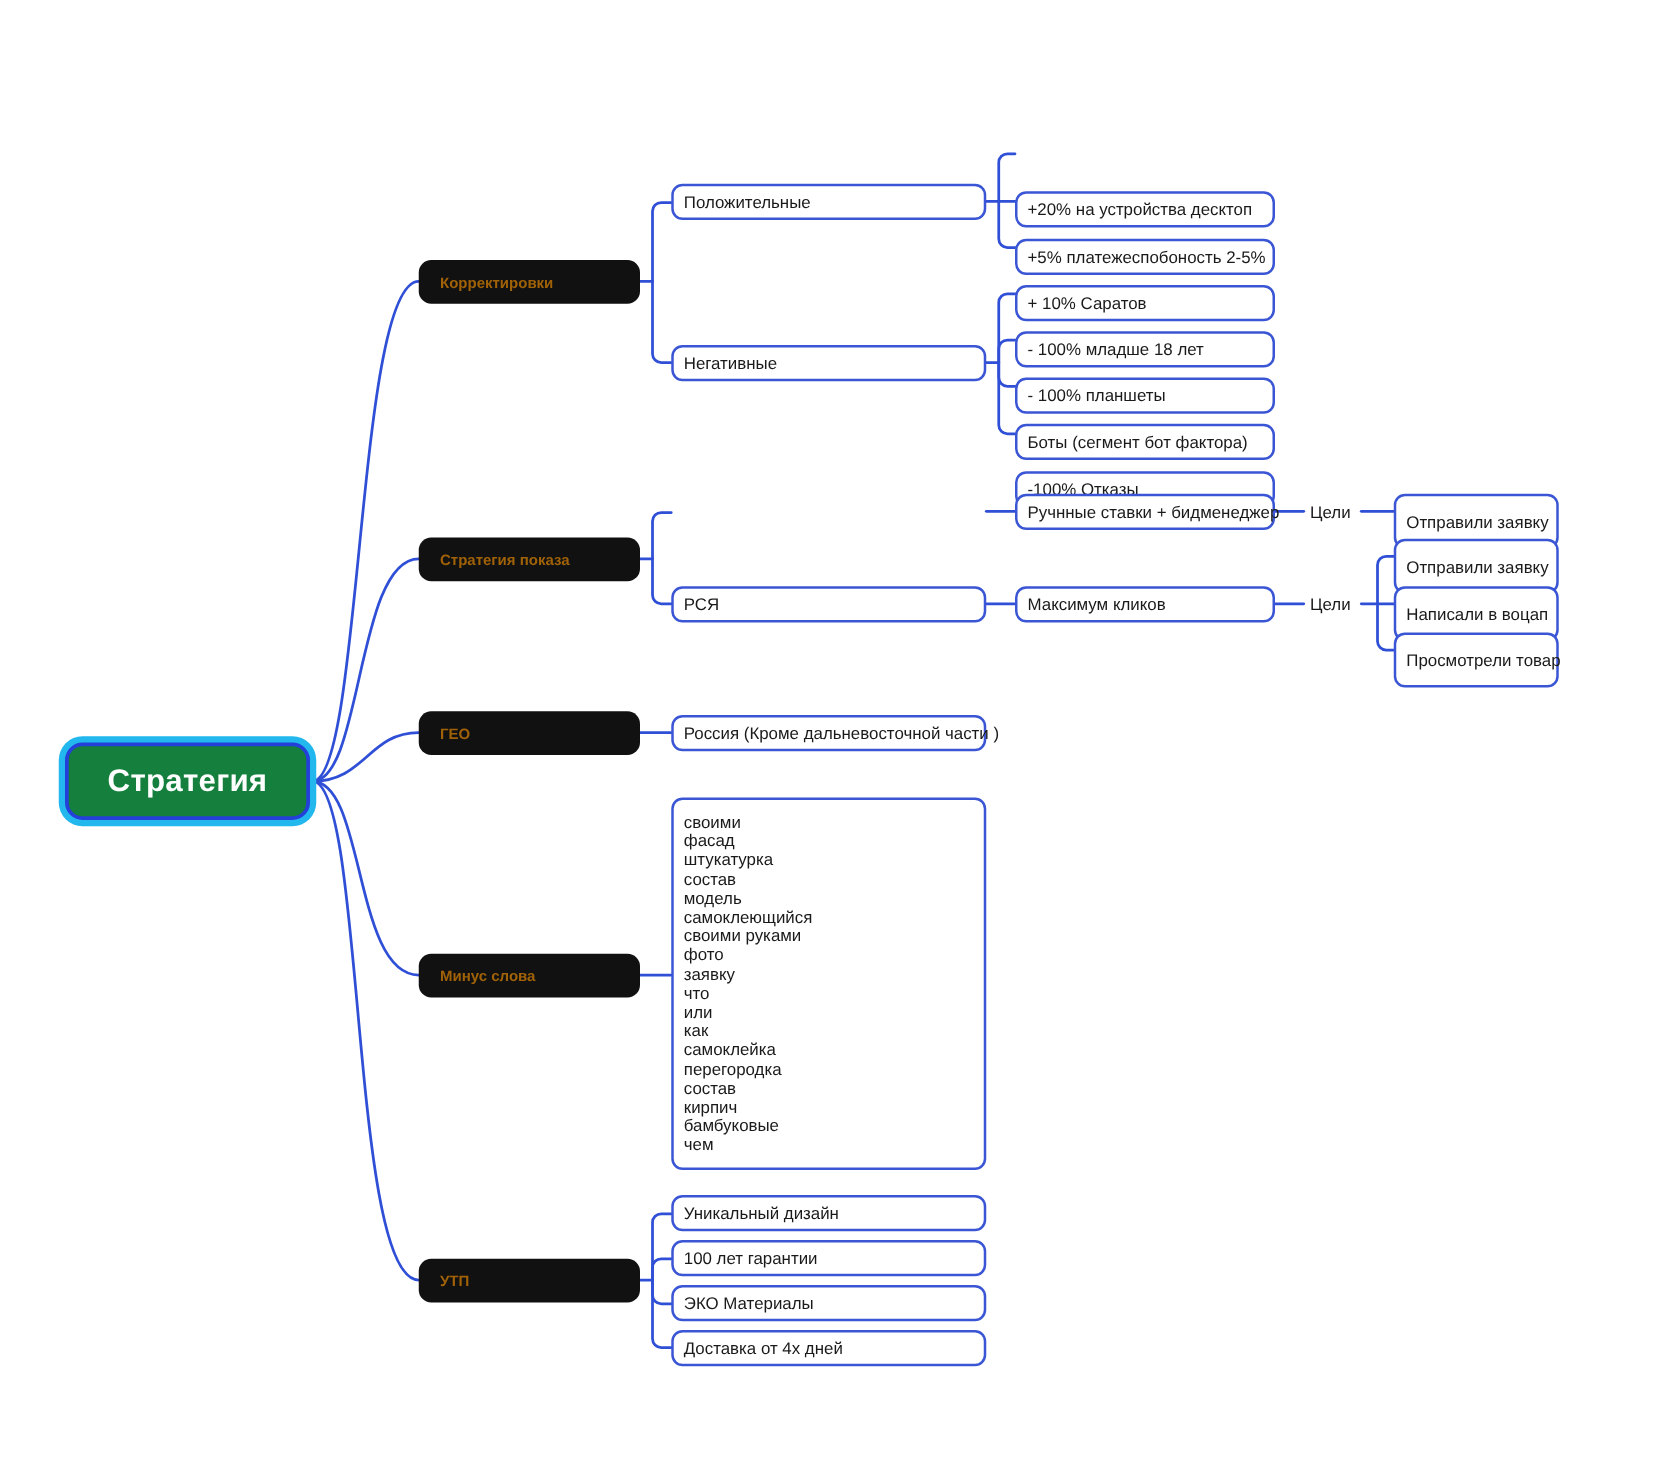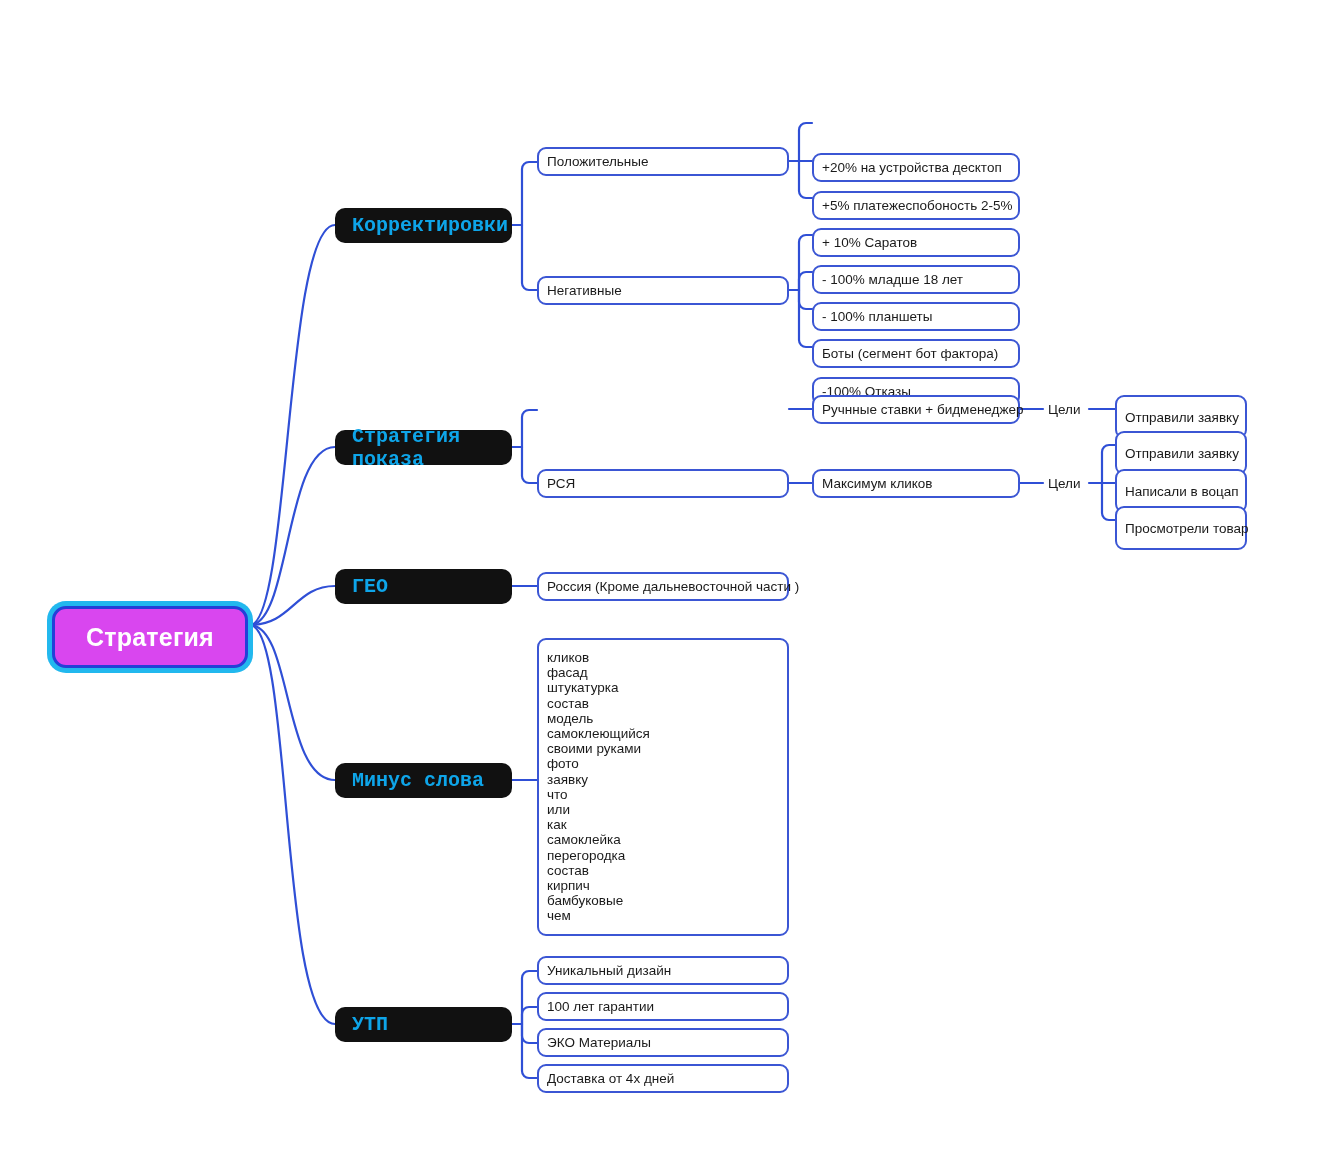--- a/index.html
+++ b/index.html
@@ -29,47 +29,45 @@
     align-items: center;
   }
 
   
   .root {
     left: 52px;
     top: 594px;
     width: 196px;
     height: 62px;
     border-radius: 14px;
-    background: #d946ef;
+    background: #15803d;
     border: 3px solid #2440d8;
     box-shadow: 0 0 0 5px #22b8ee;
     justify-content: center;
-    margin-top: 12px;
   }
   .root span {
     color: #ffffff;
     font-size: 25px;
     font-weight: bold;
     letter-spacing: 0.2px;
   }
 
   
   .branch {
     left: 335px;
     width: 177px;
     height: 35px;
     border-radius: 10px;
     background: #111111;
     padding-left: 17px;
   }
   .branch span {
-    color: #0ea5e9;
-    font-size: 20px;
+    color: #a16207;
+    font-size: 12px;
     font-weight: bold;
-    font-family: Liberation Mono, monospace;
   }
 
   
   .box {
     background: #ffffff;
     border: 2px solid #3b56d4;
     border-radius: 9px;
     padding-left: 8px;
   }
   .box span {
@@ -237,21 +235,21 @@
     <span>ГЕО</span>
   </div>
   <div class="node box" style="left:537px; top:572px; width:252px; height:29px">
     <span>Россия (Кроме дальневосточной части )</span>
   </div>
 
   <div class="node branch" style="top:763px">
     <span>Минус слова</span>
   </div>
   <div class="listbox" id="keywords-box" style="top:638px; width:252px;">
-      <div>кликов</div>
+      <div>своими</div>
       <div>фасад</div>
       <div>штукатурка</div>
       <div>состав</div>
       <div>модель</div>
       <div>самоклеющийся</div>
       <div>своими руками</div>
       <div>фото</div>
       <div>заявку</div>
       <div>что</div>
       <div>или</div>

